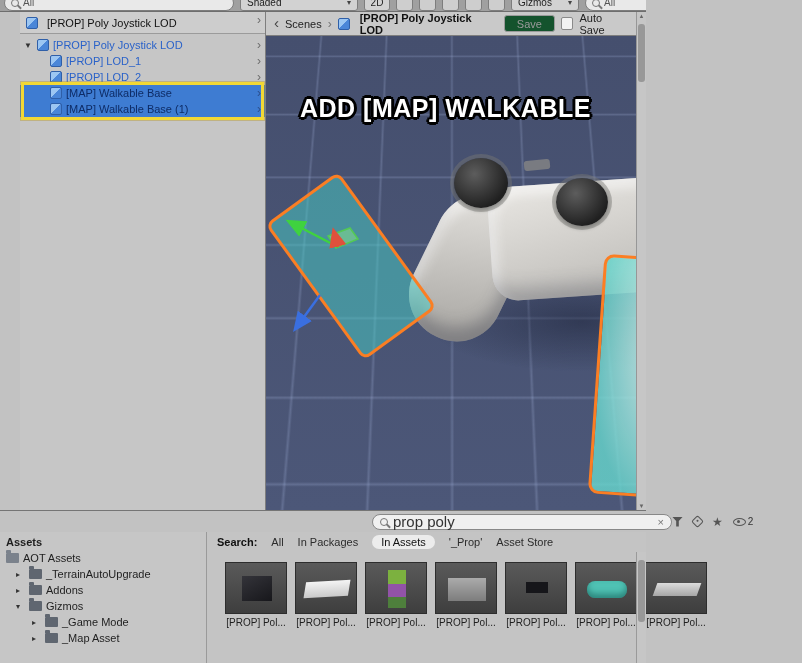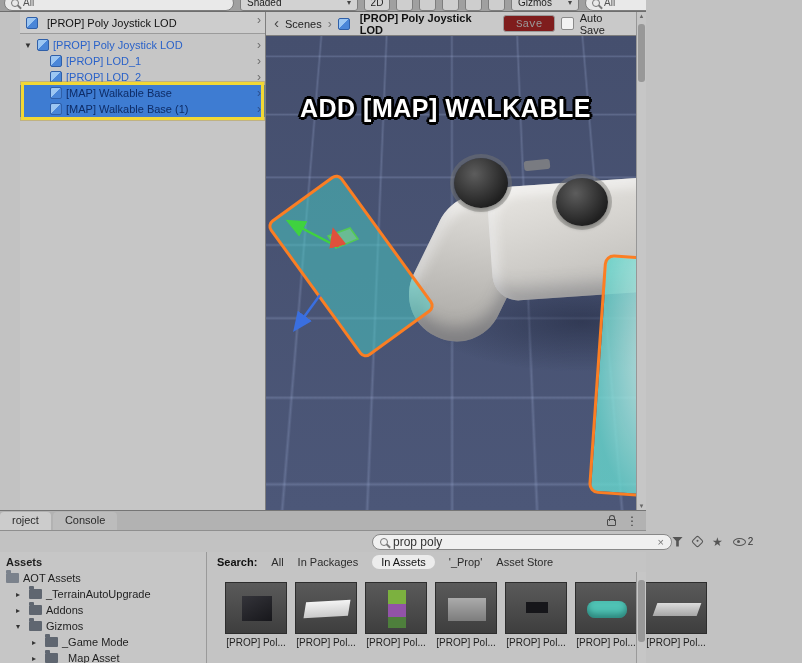--- a/index.html
+++ b/index.html
@@ -39,21 +39,21 @@
   .yellow-box { position: absolute; left: 1px; top: 70px; width: 243px; height: 38px; border: 3px solid #f2d835; pointer-events: none; z-index: 5; box-shadow: 0 0 0 1px rgba(180,140,0,.35); }
 
   
   .scene { flex: 1; min-width: 0; display: flex; flex-direction: column; }
   .scene-toolbar { height: 24px; background: #c9c9c9; border-bottom: 1px solid #7e7e7e; display: flex; align-items: center; padding: 0 8px; gap: 6px; flex: none; }
   .bc-back { font-size: 15px; color: #444; line-height: 1; margin-top: -2px; cursor: pointer; }
   .bc-item { color: #222; }
   .bc-sep { color: #777; font-size: 12px; }
   .bc-current { color: #111; font-weight: bold; }
   .spacer { flex: 1; }
-  .save-btn { height: 17px; padding: 0 12px; background: #7f1d1d; border: 1px solid #9a9a9a; border-radius: 3px; color: #9a9a9a; font-size: 11px; font-family: Liberation Mono, monospace; }
+  .save-btn { height: 17px; padding: 0 12px; background: #14532d; border: 1px solid #9a9a9a; border-radius: 3px; color: #9a9a9a; font-size: 11px; font-family: Liberation Sans, sans-serif; }
   .checkbox { width: 13px; height: 13px; background: #f2f2f2; border: 1px solid #8a8a8a; border-radius: 2px; }
   .autosave-label { color: #222; }
 
   
   .viewport { position: relative; flex: 1; overflow: hidden; background: linear-gradient(180deg, #454f6e 0%, #4c5778 100%); }
   .grid-plane { position: absolute; left: -30%; top: -12%; width: 160%; height: 230%;
     background-image:
       repeating-linear-gradient(0deg, rgba(155,170,210,.28) 0 1px, transparent 1px 37px),
       repeating-linear-gradient(90deg, rgba(155,170,210,.28) 0 1px, transparent 1px 37px);
     transform: perspective(1100px) rotateX(36deg) scale(1.7); transform-origin: 50% 0%; }
@@ -99,21 +99,21 @@
   .btabs { height: 20px; flex: none; background: #b2b2b2; border-bottom: 1px solid #8f8f8f; display: flex; align-items: flex-end; }
   .btab { height: 18px; padding: 2px 12px; border-radius: 4px 4px 0 0; font-size: 11px; color: #2a2a2a; background: #bcbcbc; margin-right: 2px; cursor: pointer; }
   .btab.active { background: #cccccc; }
   .btab-right { margin-left: auto; display: flex; align-items: center; gap: 10px; padding-right: 8px; height: 100%; }
   .lock { width: 9px; height: 7px; border: 1.3px solid #4a4a4a; border-radius: 1px; position: relative; margin-top: 4px; }
   .lock::before { content: ""; position: absolute; top: -5px; left: 1px; width: 4px; height: 5px; border: 1.3px solid #4a4a4a; border-bottom: none; border-radius: 3px 3px 0 0; }
   .kebab { font-size: 12px; color: #3a3a3a; }
 
   .ptoolbar { height: 21px; flex: none; display: flex; align-items: center; background: #c2c2c2; padding-right: 14px; }
   .psearch { margin-left: 372px; width: 300px; height: 16px; background: #f0f0f0; border: 1px solid #888; border-radius: 8px; display: flex; align-items: center; gap: 5px; padding: 0 7px; flex: none; }
-  .psearch input { flex: 1; border: none; outline: none; background: transparent; font-size: 12px; color: #333; font-family: "Liberation Sans", sans-serif; min-width: 0; }
+  .psearch input { flex: 1; border: none; outline: none; background: transparent; font-size: 15px; color: #333; font-family: "Liberation Sans", sans-serif; min-width: 0; }
   .clear-x { color: #777; font-size: 11px; cursor: pointer; }
   .ptool-icons { margin-left: auto; display: flex; align-items: center; gap: 10px; }
   .funnel { width: 11px; height: 10px; background: #555; clip-path: polygon(0 0, 100% 0, 62% 45%, 62% 100%, 38% 100%, 38% 45%); }
   .tag { width: 9px; height: 9px; border: 1.3px solid #555; border-radius: 2px 2px 2px 2px; transform: rotate(45deg); position: relative; }
   .tag::after { content: ""; position: absolute; left: 2px; top: 2px; width: 2px; height: 2px; border-radius: 50%; background: #555; }
   .star { color: #555; font-size: 12px; line-height: 1; }
   .eyec { display: flex; align-items: center; gap: 2px; color: #333; font-size: 10px; }
   .eye { width: 13px; height: 8px; border: 1.3px solid #555; border-radius: 50%; position: relative; }
   .eye::after { content: ""; position: absolute; left: 3.5px; top: 1.5px; width: 3px; height: 3px; border-radius: 50%; background: #555; }
 
@@ -298,28 +298,20 @@
     </div>
 
     <div class="vscroll">
       <span class="vs-arrow up">▲</span>
       <div class="vs-thumb"></div>
       <span class="vs-arrow down">▼</span>
     </div>
   </div>
 
   <div class="bottom">
-    <div class="btabs">
-      <div class="btab active">roject</div>
-      <div class="btab">Console</div>
-      <div class="btab-right">
-        <span class="lock"></span>
-        <span class="kebab">⋮</span>
-      </div>
-    </div>
 
     <div class="ptoolbar">
       <div class="psearch">
         <span class="mag"></span>
         <input type="text" value="prop poly" style="">
         <span class="clear-x">×</span>
       </div>
       <div class="ptool-icons">
         <span class="funnel"></span>
         <span class="tag"></span>

